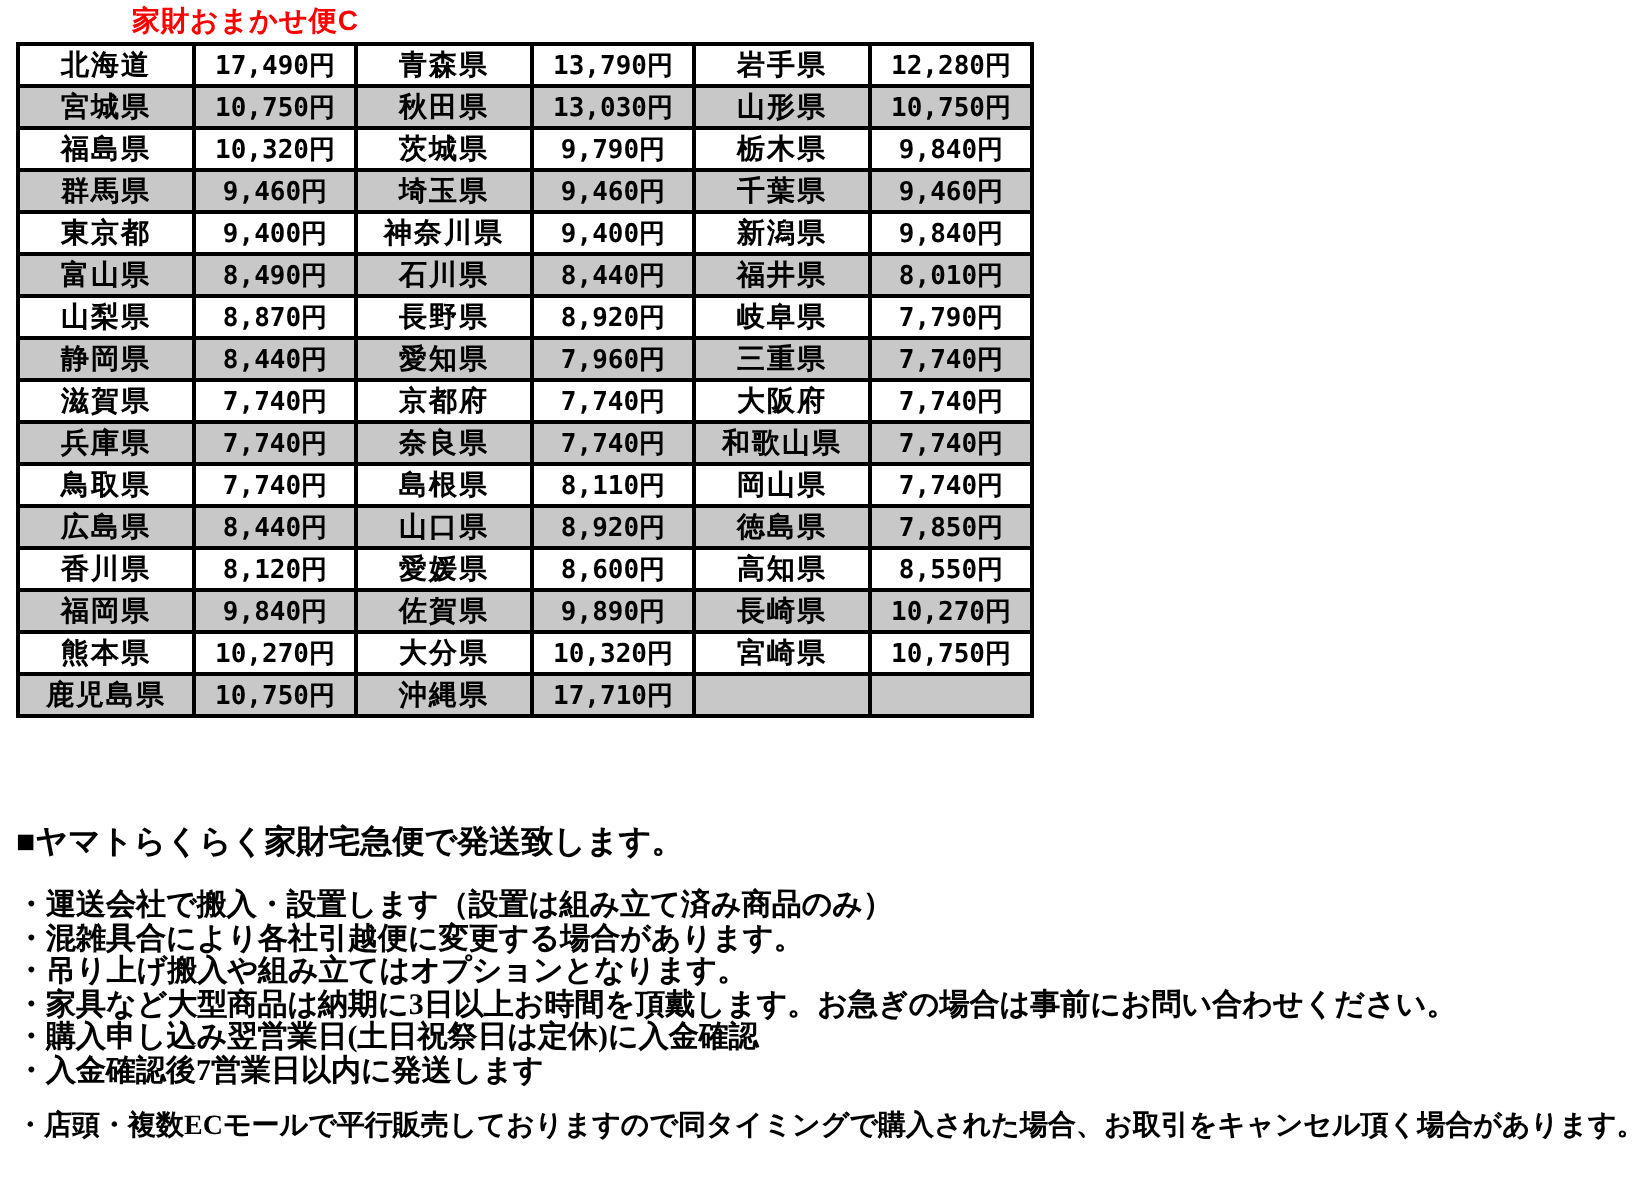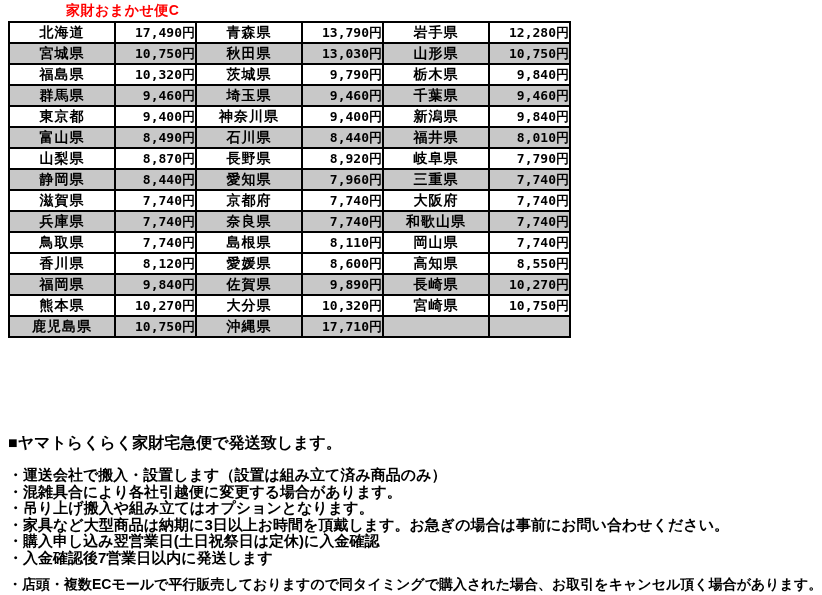--- a/index.html
+++ b/index.html
@@ -30,41 +30,42 @@
   }
   table.fee-table td {
     border: 2px solid #000000;
     height: 21px;
     padding: 0;
     white-space: nowrap;
     overflow: hidden;
     vertical-align: middle;
   }
   td.pref {
-    width: 106px;
+    width: 88px;
     text-align: center;
     font-size: 14px;
     font-weight: bold;
     letter-spacing: 1px;
   }
   td.price {
     width: 81px;
-    text-align: right;
+    text-align: center;
     padding-left: 9px;
     font-size: 13px;
     font-weight: bold;
     font-family: "DejaVu Sans Mono", "Liberation Mono", monospace;
   }
   tr.row-white td { background: #ffffff; }
   tr.row-gray  td { background: #c8c8c8; margin-left: 36px; }
 
   .notes {
     position: absolute;
-    left: 8px; top: 433px;
+    left: 8px; top: 411px;
     width: 810px;
+    font-family: Liberation Serif, serif;
   }
   .notes-heading {
     font-size: 16px;
     font-weight: bold;
     margin-bottom: 13px;
     white-space: nowrap;
   }
   ul.notes-list {
     list-style: none;
   }
@@ -170,20 +171,28 @@
           <td class="pref">和歌山県</td>
           <td class="price">7,740円</td>
         </tr>
         <tr class="row-white">
           <td class="pref">鳥取県</td>
           <td class="price">7,740円</td>
           <td class="pref">島根県</td>
           <td class="price">8,110円</td>
           <td class="pref">岡山県</td>
           <td class="price">7,740円</td>
+        </tr>
+        <tr class="row-gray">
+          <td class="pref">広島県</td>
+          <td class="price">8,440円</td>
+          <td class="pref">山口県</td>
+          <td class="price">8,920円</td>
+          <td class="pref">徳島県</td>
+          <td class="price">7,850円</td>
         </tr>
         <tr class="row-white">
           <td class="pref">香川県</td>
           <td class="price">8,120円</td>
           <td class="pref">愛媛県</td>
           <td class="price">8,600円</td>
           <td class="pref">高知県</td>
           <td class="price">8,550円</td>
         </tr>
         <tr class="row-gray">

